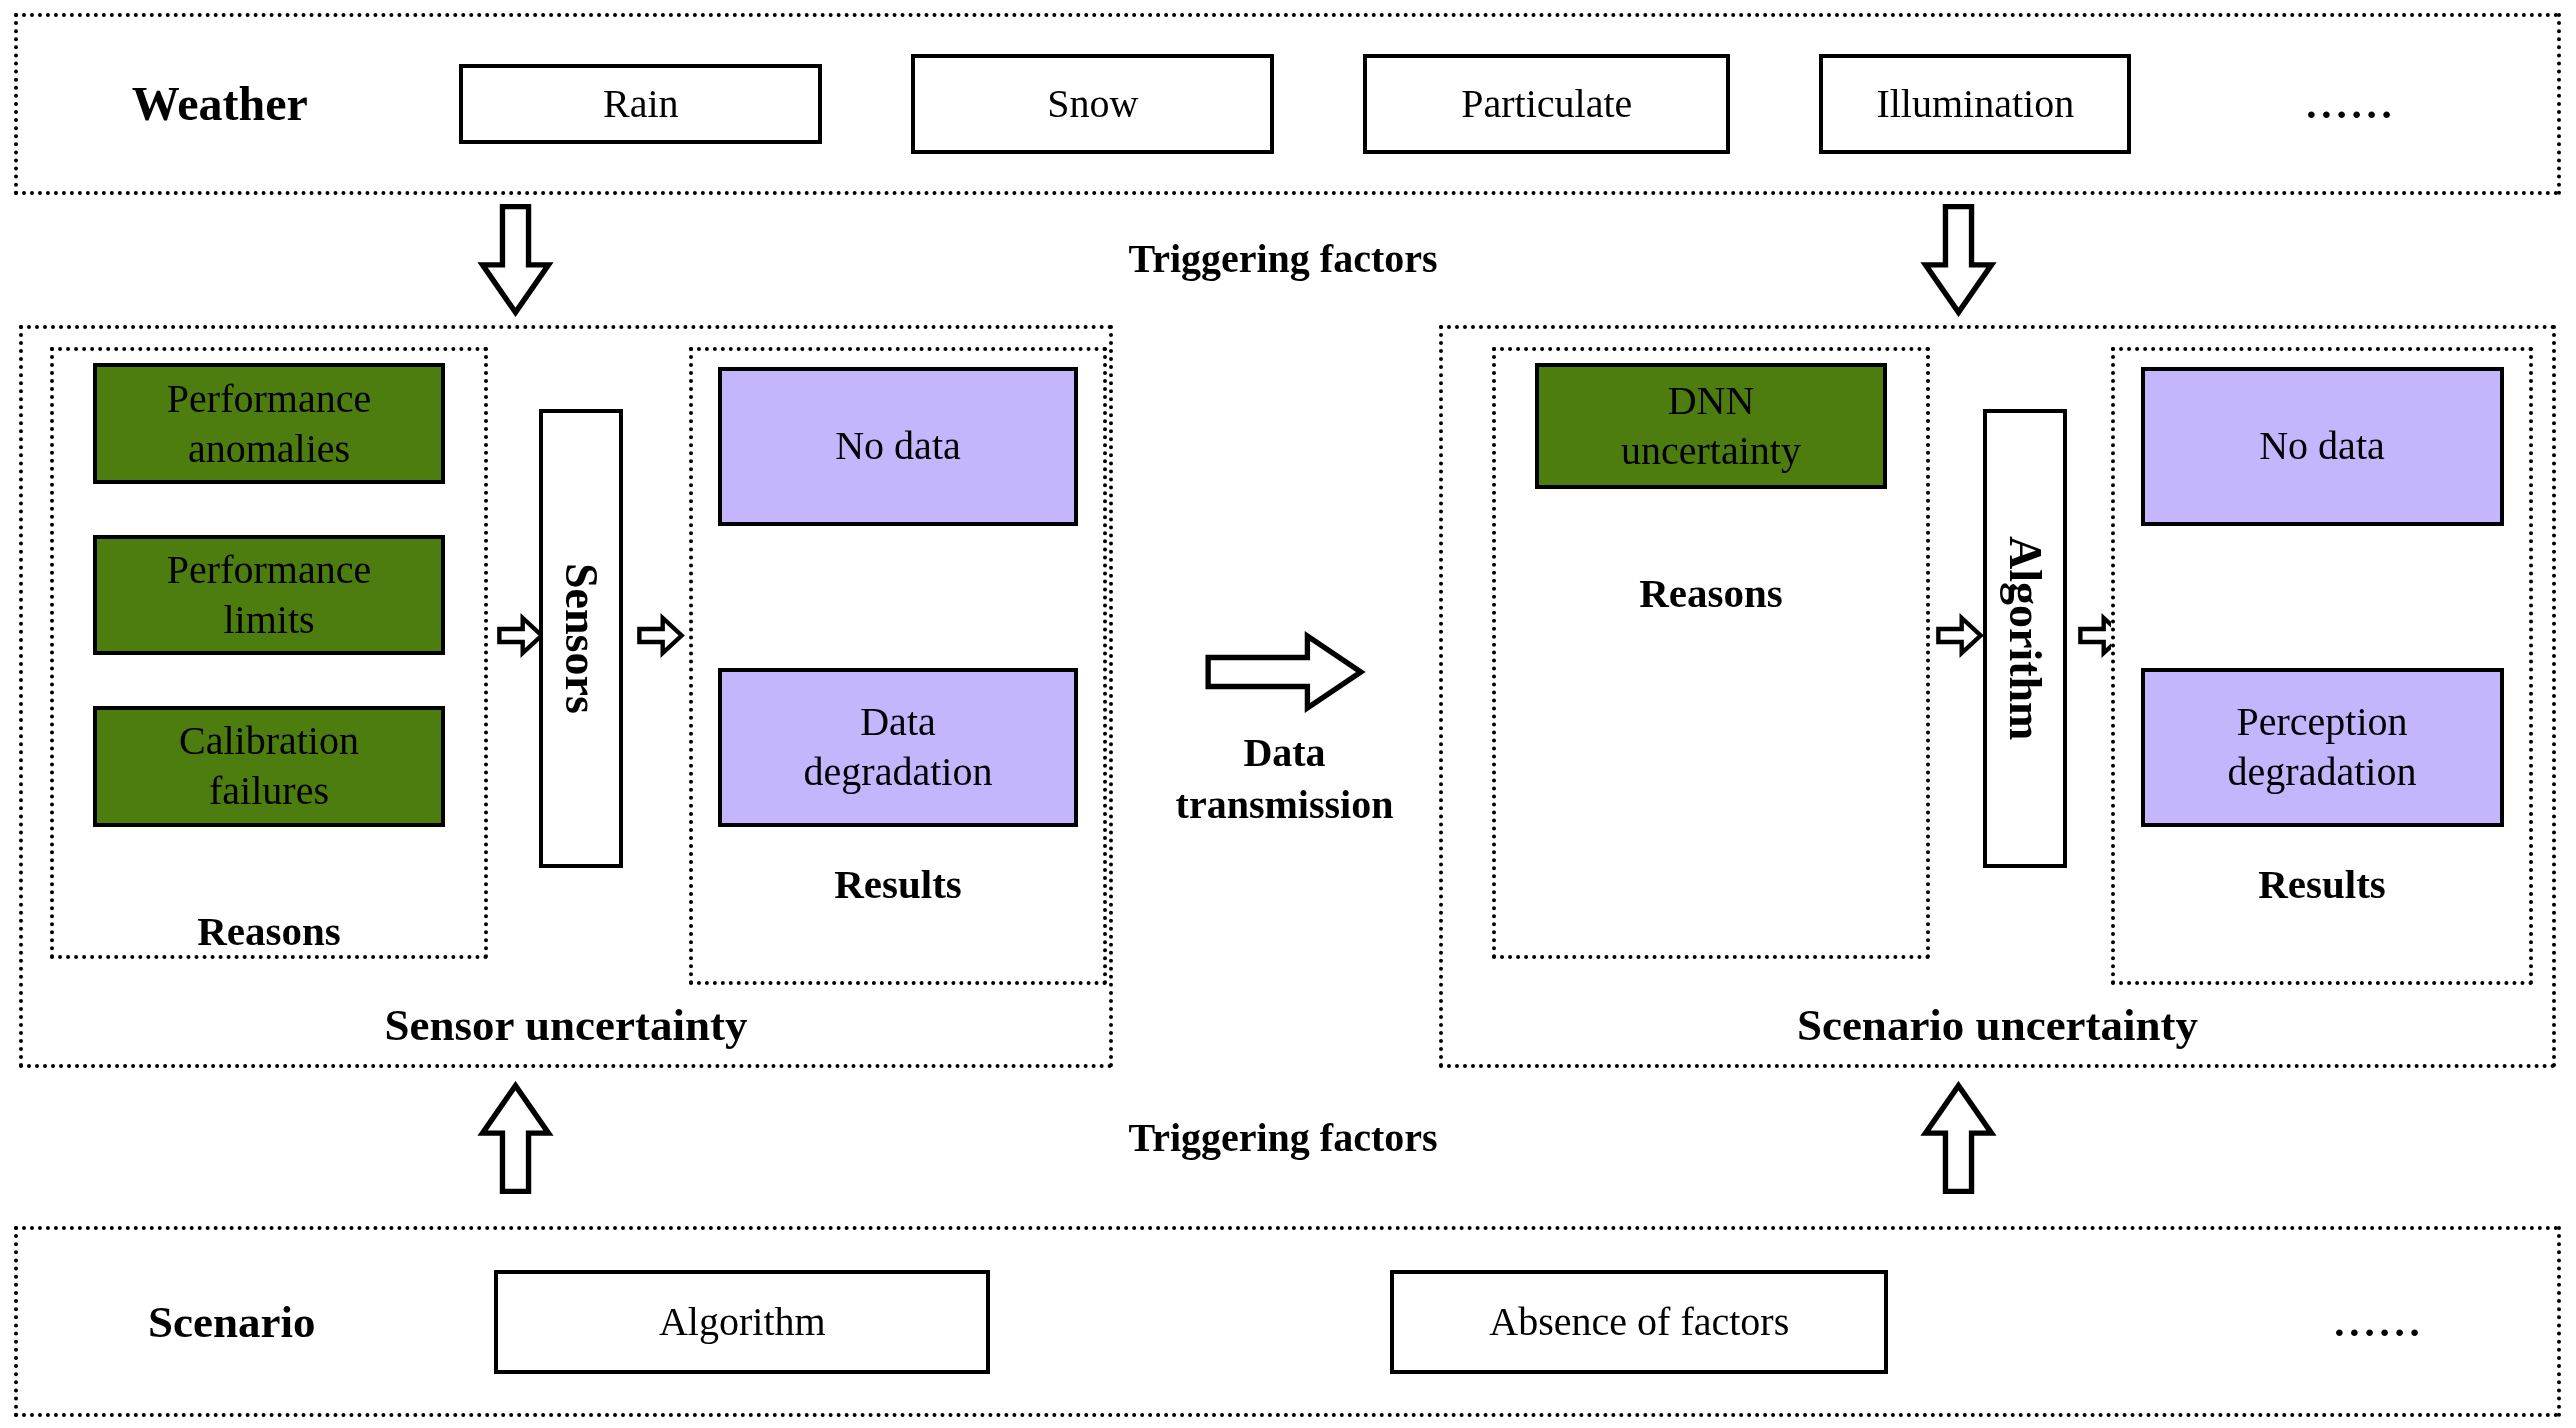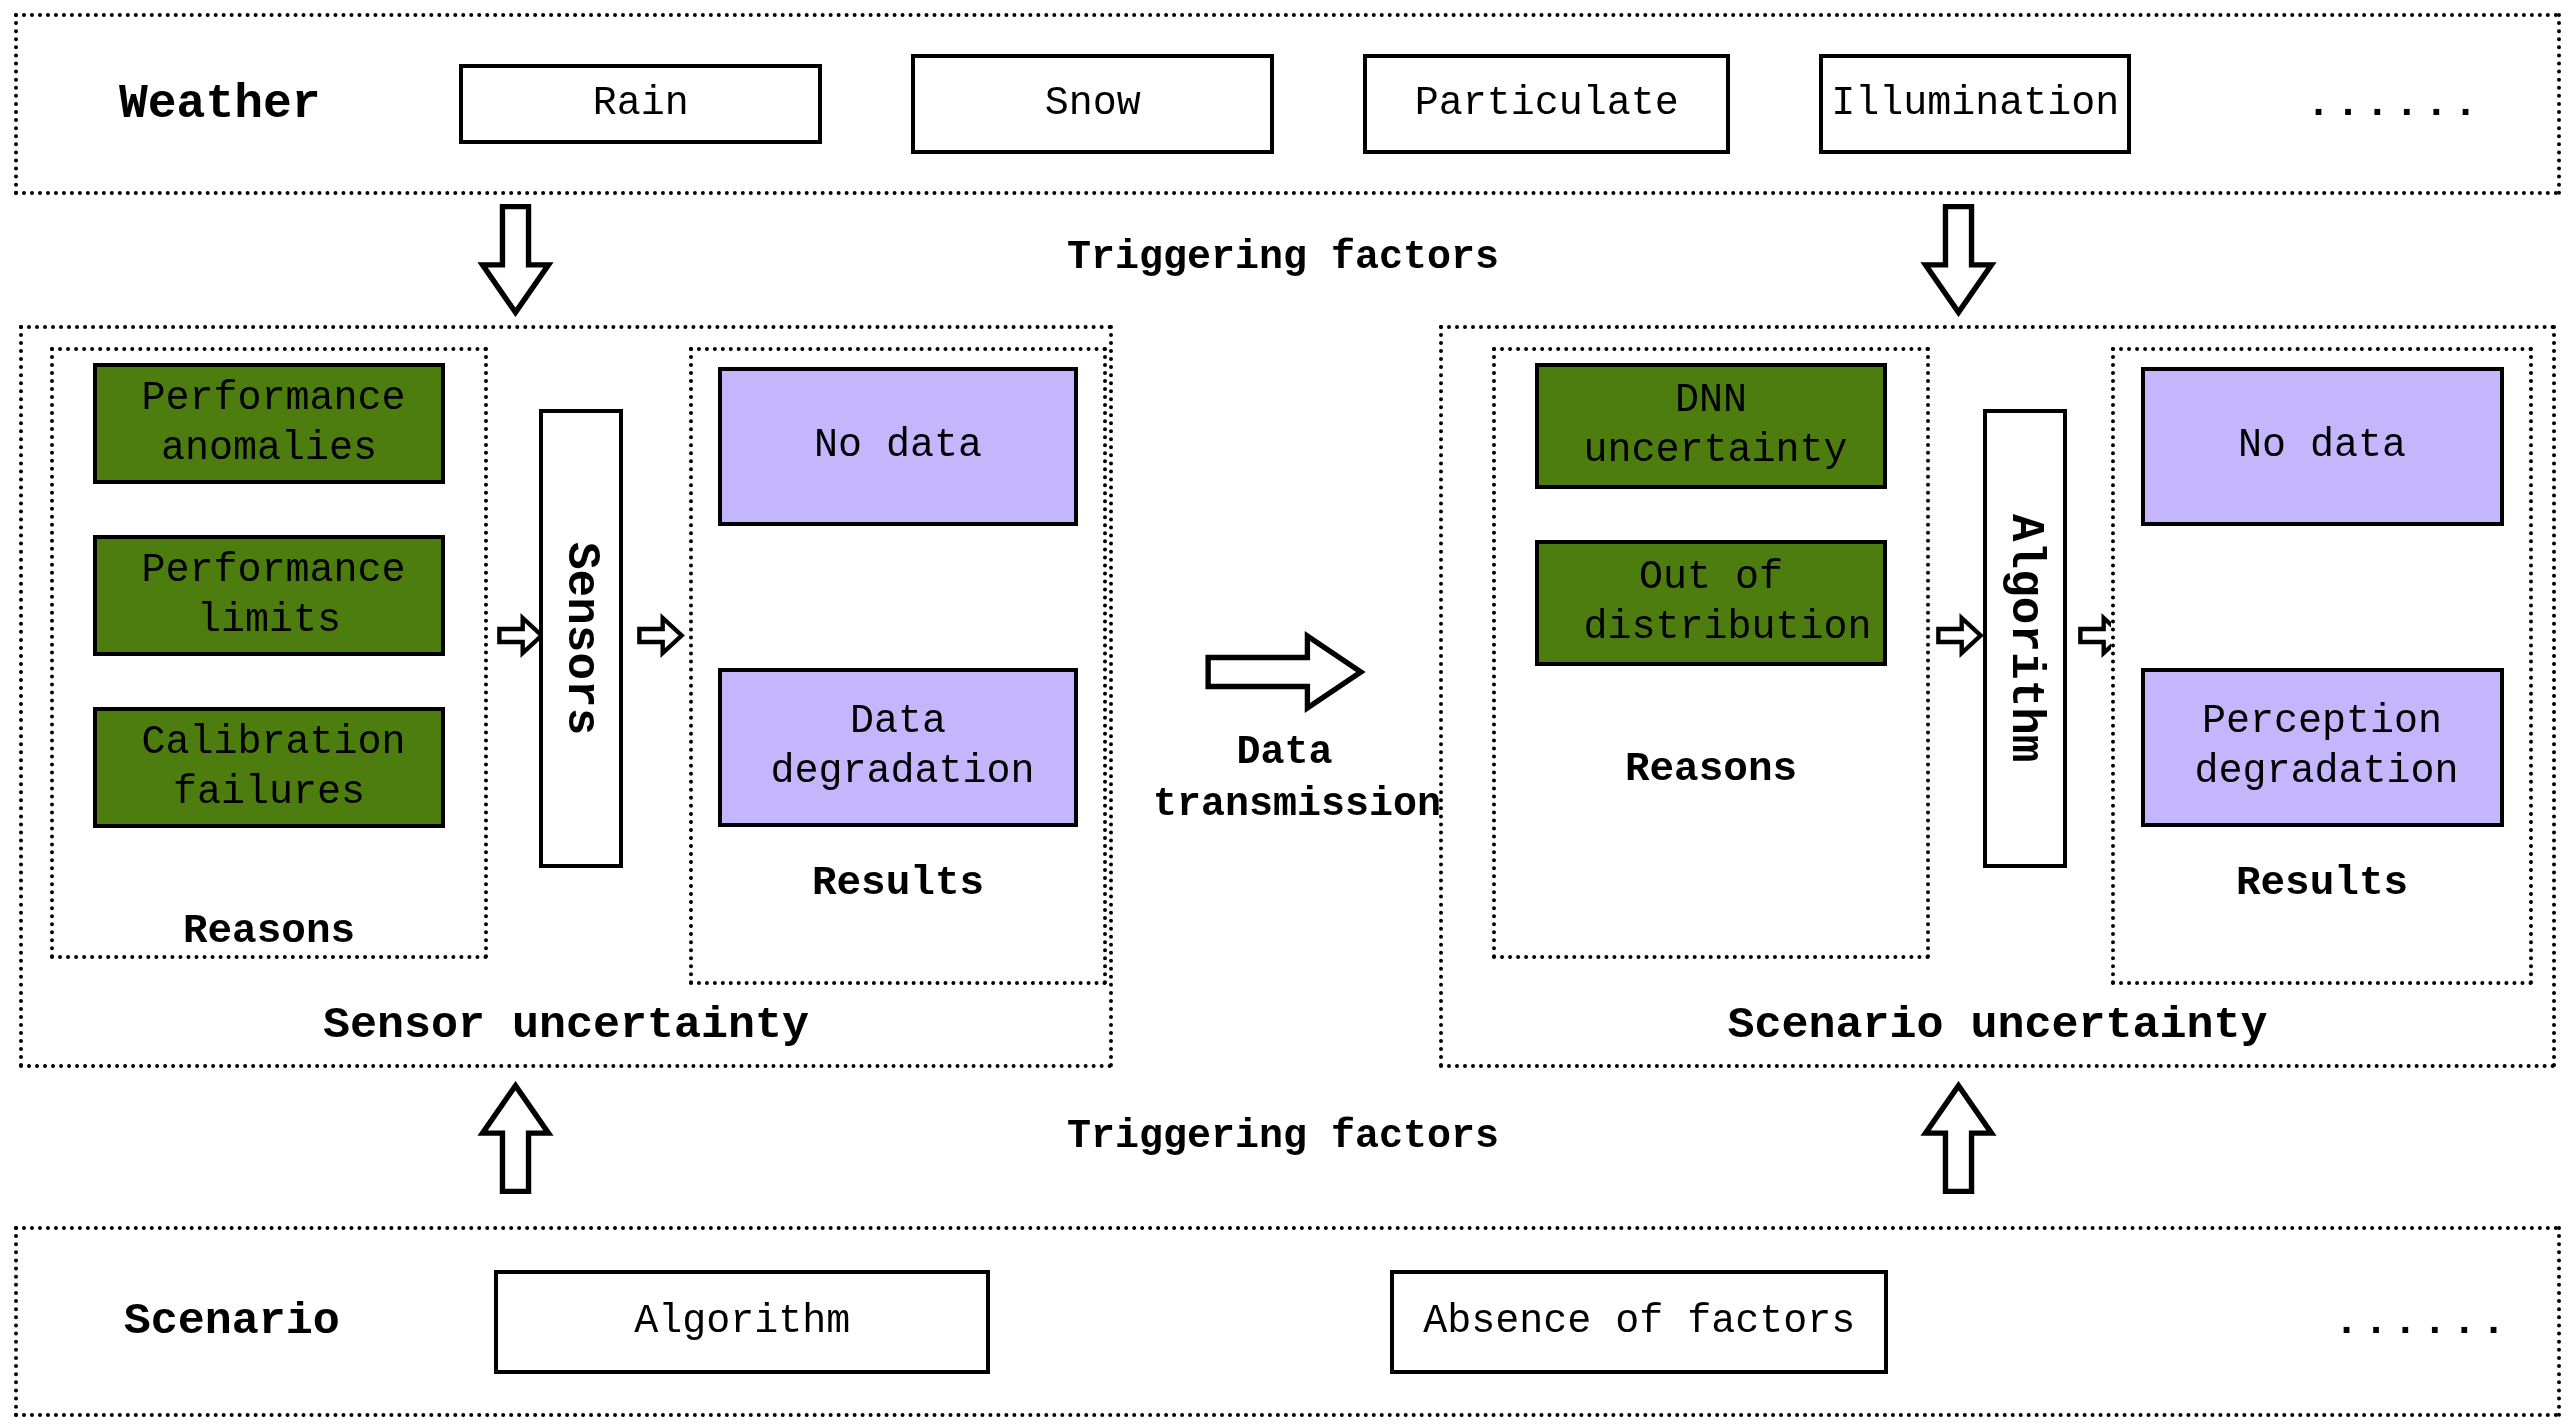--- a/index.html
+++ b/index.html
@@ -1,18 +1,18 @@
 <!DOCTYPE html>
 <html style="font-size:12.8px"><head>
 <meta charset="utf-8">
 <style>
   html,body{margin:0;padding:0;background:#ffffff;}
   #canvas{
     position:relative;width:2576px;height:1428px;background:#ffffff;
-    font-family:Liberation Mono, monospace;color:#000;
+    font-family:Liberation Serif, serif;color:#000;
     overflow:hidden;
   }
   .dotted{border:4.8px dotted #000;box-sizing:border-box;background:#fff;}
   .band{position:absolute;display:flex;align-items:center;}
   .solid-box{
     border:4.8px solid #000;box-sizing:border-box;background:#fff;
     display:flex;align-items:center;justify-content:center;text-align:center;
     font-size:40px;line-height:1.25;
   }
   .blue-box{
@@ -138,23 +138,20 @@
     </div>
     <div style="margin:12.8px auto 0;max-width:263px;font-weight:bold;font-size:40px;line-height:1.3;">Data transmission</div>
   </div>
 
   <div class="dotted" style="position:absolute;left:1439px;top:325px;width:1117px;height:743px;">
 
     <div class="reasons-panel dotted" style="left:49px;top:17.5px;width:438px;height:612px;">
       <div class="reason-item">
         <span class="wrap320">DNN uncertainty</span>
       </div>
-      <div class="reason-item">
-        <span class="wrap320">Out of distribution</span>
-      </div>
       <div class="item-label" style="margin-top:29px;">Reasons</div>
     </div>
 
     <div class="arrow" style="left:491px;top:284px;">
       <svg width="51" height="45" viewBox="0 0 70 60">
         <polygon points="6,21 38,21 38,6 64,30 38,54 38,39 6,39" fill="#ffffff" stroke="#000000" stroke-width="6"></polygon>
       </svg>
     </div>
 
     <div class="component-box" style="left:540px;top:80px;width:84px;height:459px;">

